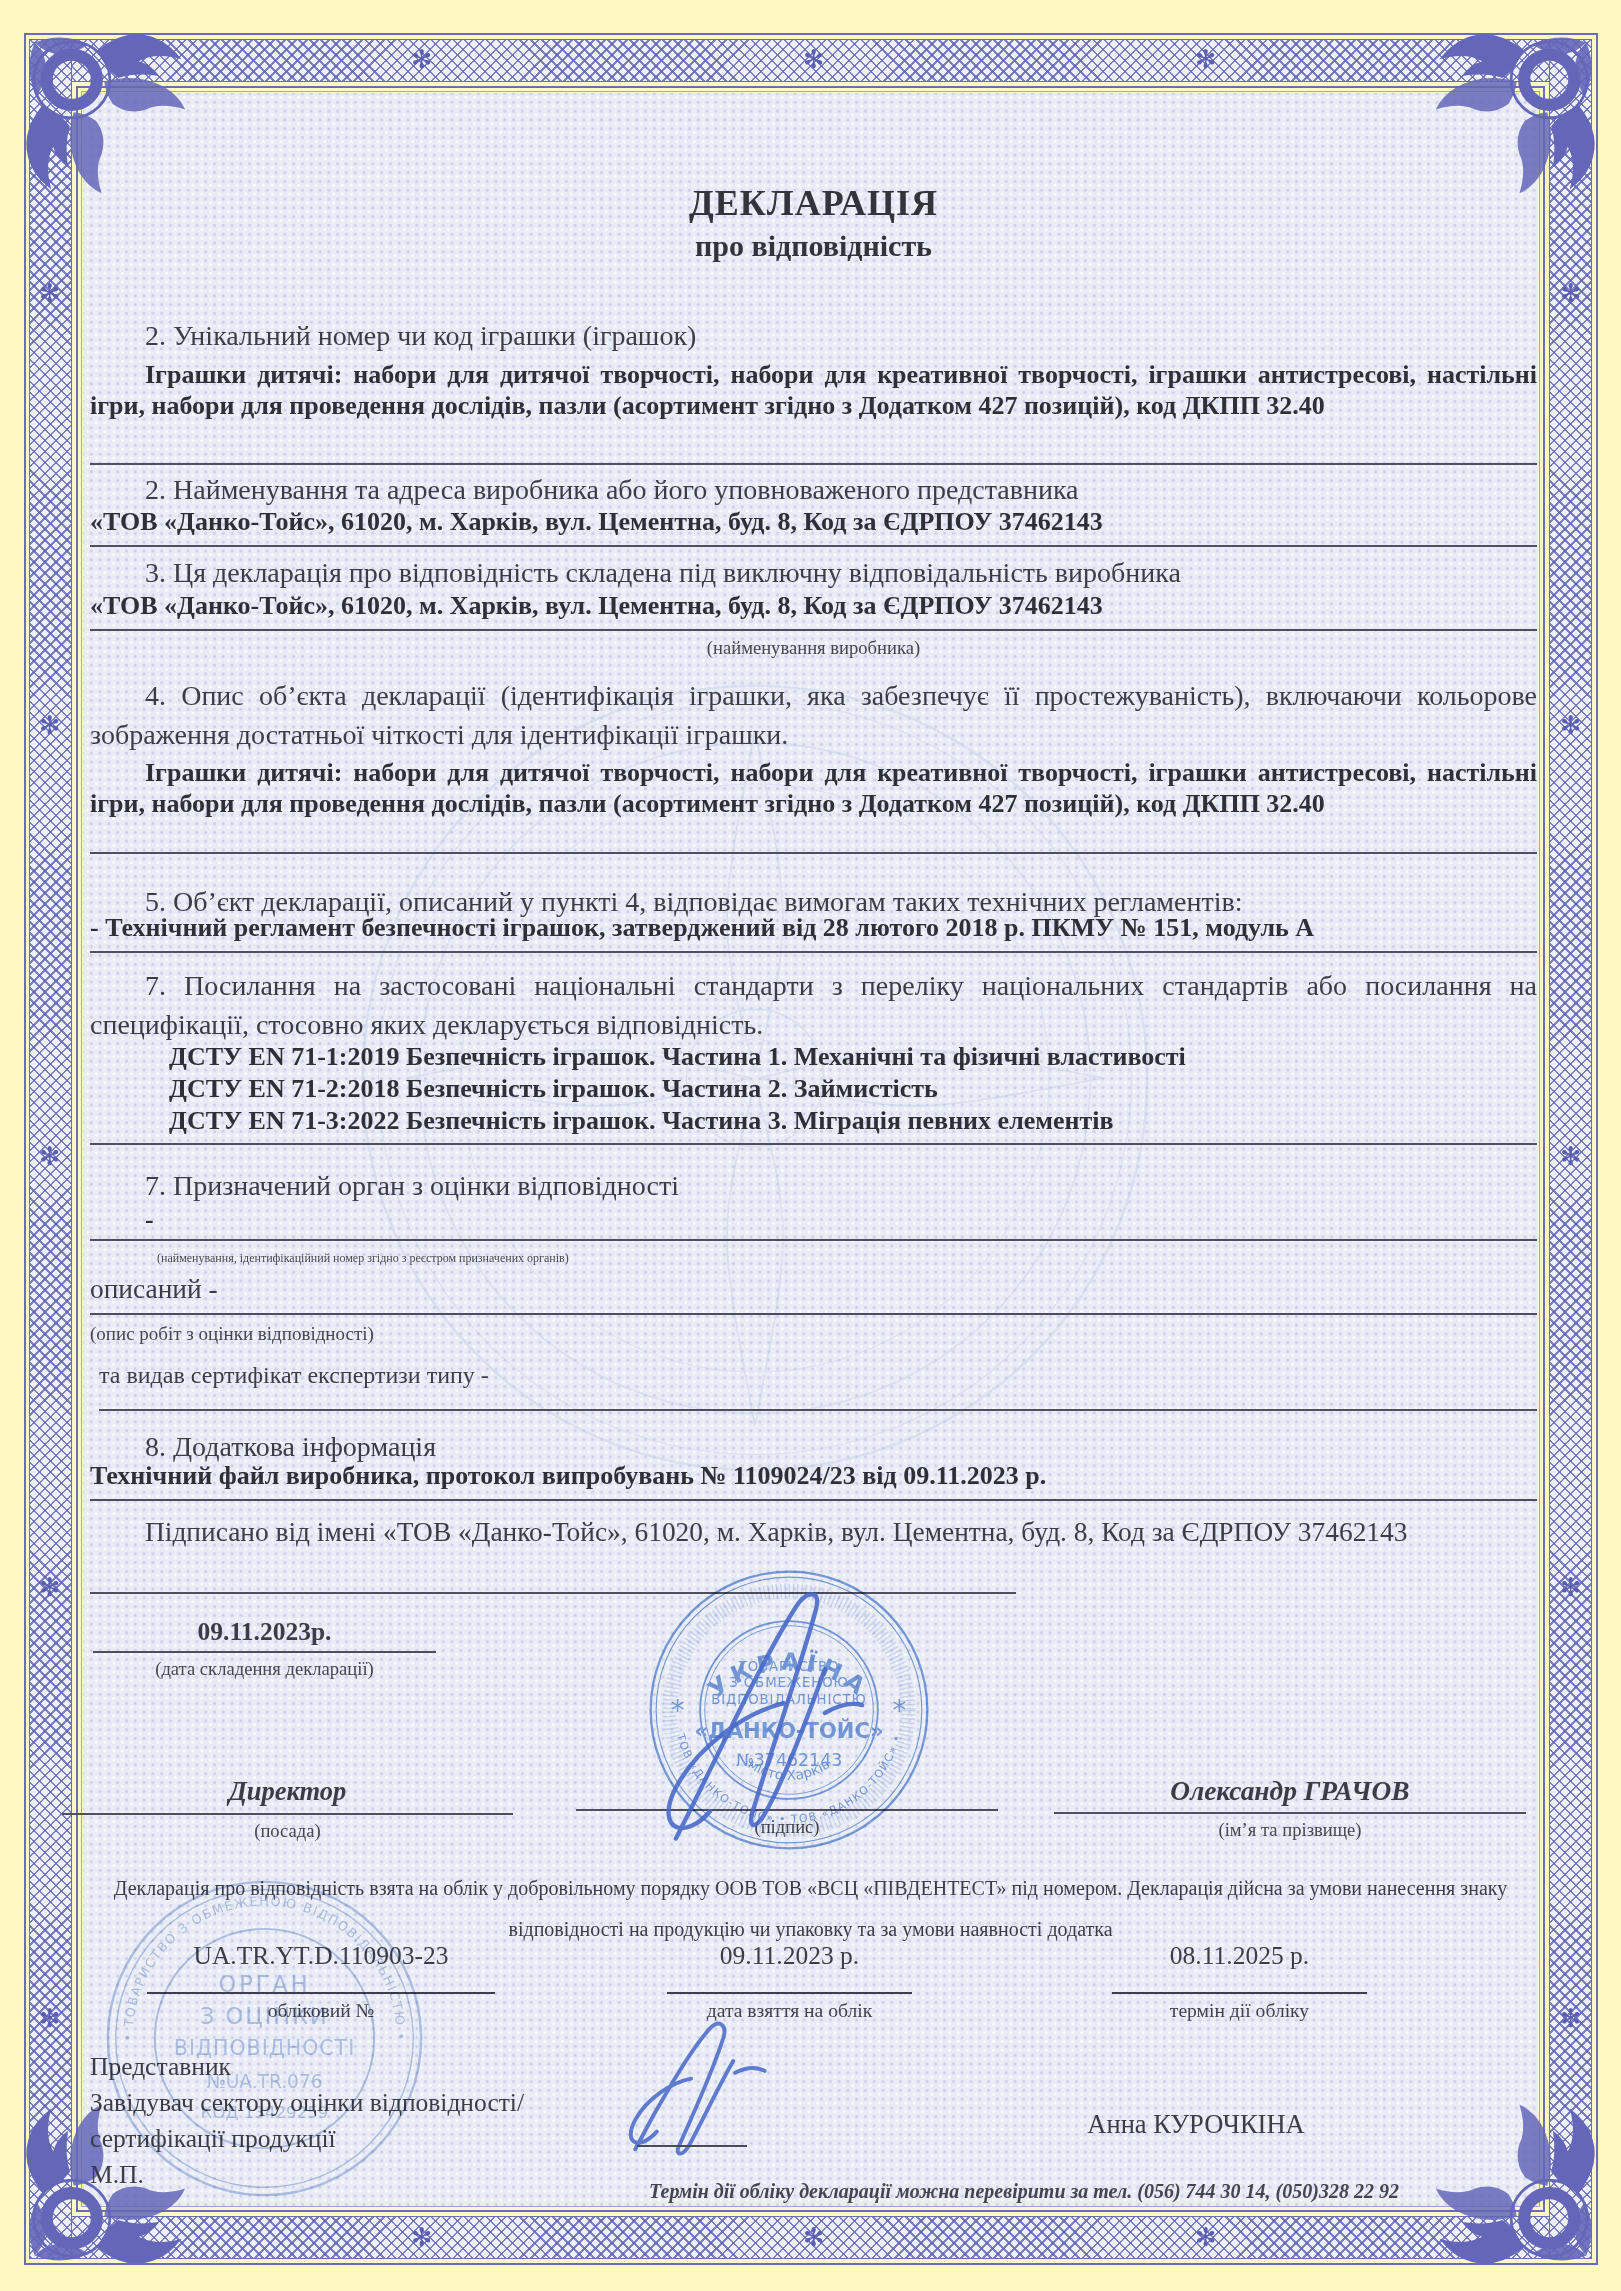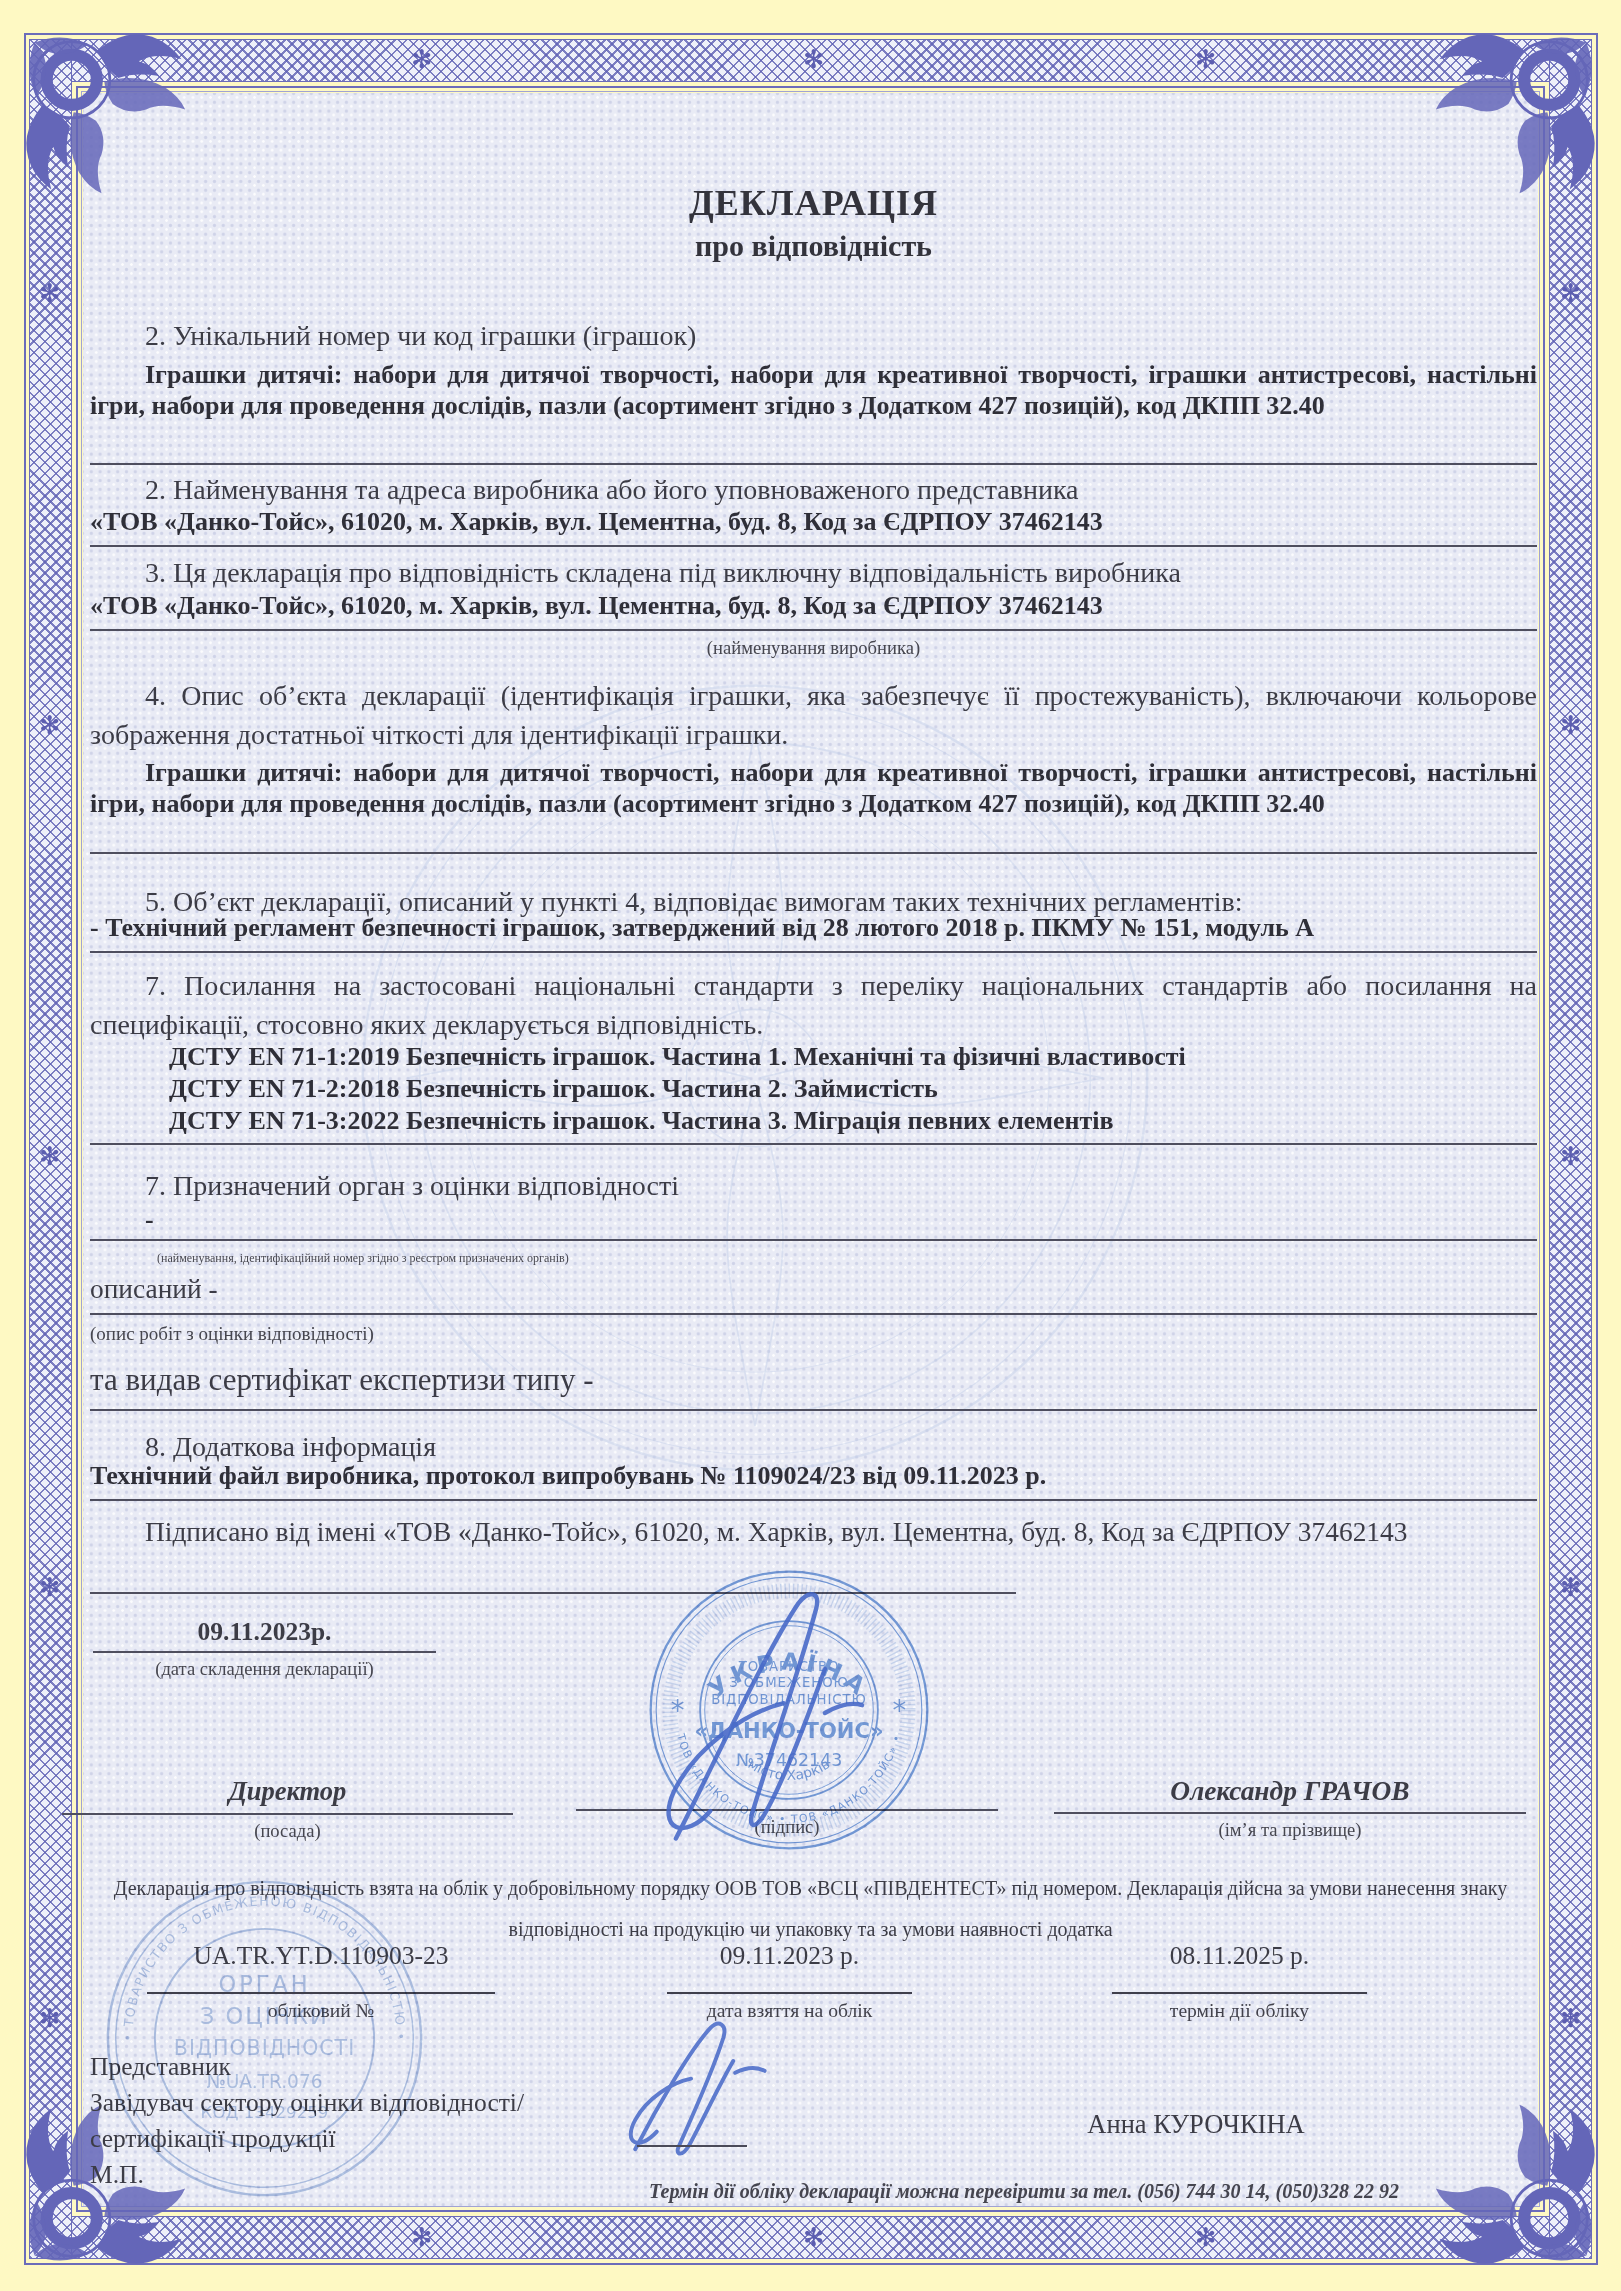--- a/index.html
+++ b/index.html
@@ -179,21 +179,21 @@
   <div class="t bd" style="top:1073px;left:169px;right:88px;line-height:31px;">ДСТУ EN 71-2:2018 Безпечність іграшок. Частина 2. Займистість</div>
   <div class="t bd" style="top:1105px;left:169px;right:88px;line-height:31px;">ДСТУ EN 71-3:2022 Безпечність іграшок. Частина 3. Міграція певних елементів</div>
   <div class="rule" style="top:1143px;left:90px;right:84px;"></div>
 
   <div class="t c h ind" style="top:1166px;">7. Призначений орган з оцінки відповідності</div>
   <div class="t c bd ind" style="top:1204px;">-</div>
   <div class="rule" style="top:1239px;left:90px;right:84px;"></div>
   <div class="t cap" style="top:1251px;left:157px;font-size:12px;">(найменування, ідентифікаційний номер згідно з реєстром призначених органів)</div>
   <div class="t c uv" style="top:1274px;font-size:27.4px;">описаний -</div>
   <div class="t cap" style="top:1323px;left:90px;font-size:19px;">(опис робіт з оцінки відповідності)</div>
-  <div class="t c uv" style="top:1362px;font-size:31px;padding-bottom:11px;">та видав сертифікат експертизи типу -</div>
+  <div class="t c uv" style="top:1362px;font-size:24px;padding-bottom:20px;margin-left:9px;">та видав сертифікат експертизи типу -</div>
 
   <div class="t c h ind" style="top:1427px;">8. Додаткова інформація</div>
   <div class="t c bd uv" style="top:1460px;">Технічний файл виробника, протокол випробувань № 1109024/23 від 09.11.2023 р.</div>
 
   <div class="t c h ind jst" style="top:1517px;line-height:31px;font-size:27.4px;">Підписано від імені «ТОВ «Данко-Тойс», 61020,   м. Харків, вул. Цементна,  буд. 8,   Код за ЄДРПОУ 37462143</div>
   <div class="rule" style="top:1592px;left:90px;width:926px;"></div>
 
   <div class="t" style="top:1617px;left:93px;width:343px;">
     <div class="uv ctr" style="font-weight:700;font-size:25.5px;padding-bottom:3.9px;">09.11.2023р.</div>
     <div class="cap ctr" style="margin-top:4.9px;">(дата складення декларації)</div>

